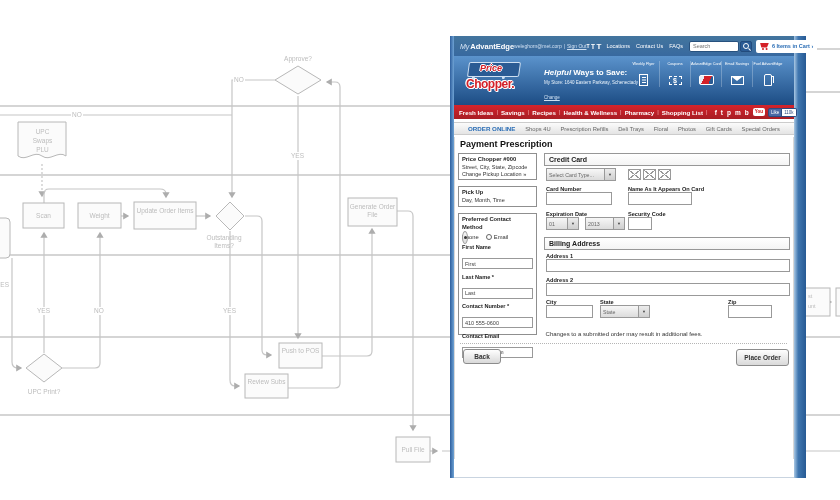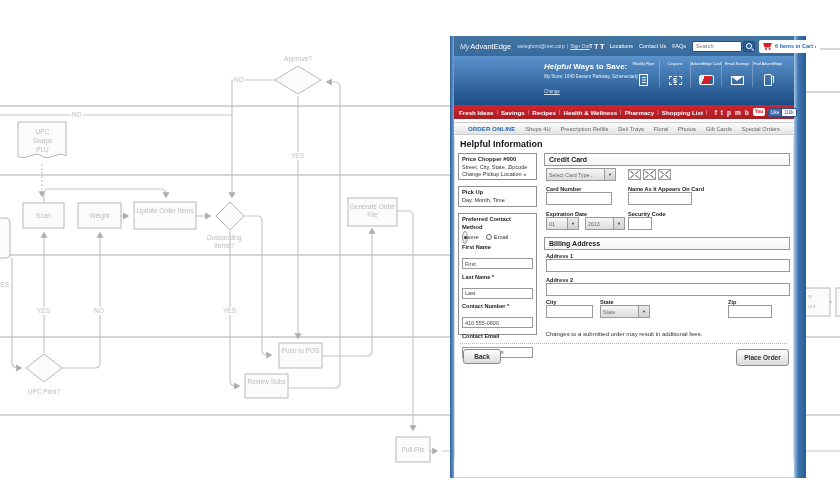--- a/index.html
+++ b/index.html
@@ -16,21 +16,21 @@
 
   
   .bw { position:absolute; left:450px; top:36px; width:356px; height:442px; }
   .bw-left { position:absolute; left:0; top:0; width:4px; height:442px; background:linear-gradient(to right,#2e5f9e,#6fa3d4); }
   .bw-right { position:absolute; left:344px; top:0; width:12px; height:442px; background:linear-gradient(to right,#a9c8e4,#4077b0 35%,#275a94); }
   .bw-main { position:absolute; left:4px; top:0; width:340px; height:442px; background:#fff; border-bottom:1px solid #c9d4e0; }
 
   
   .utilbar { height:20px; background:linear-gradient(#43759e,#38699f); display:flex; align-items:center; padding:0 4px 0 6px; color:#fff; white-space:nowrap; }
   .u-my { font-style:italic; font-size:7px; color:#d8e6f4; margin-right:1px; }
-  .u-brand { font-weight:normal; font-size:7.5px; margin-right:6px; }
+  .u-brand { font-weight:bold; font-size:7.5px; margin-right:0; }
   .u-email,.u-signout,.u-sep { font-size:5px; color:#cfe0f2; }
   .u-sep { margin:0 2px; }
   .u-right { margin-left:auto; display:flex; align-items:center; }
   .u-t { font-weight:bold; color:#fff; margin-right:1.5px; }
   .u-t.s1{font-size:5px;} .u-t.s2{font-size:6.5px;} .u-t.s3{font-size:8px; margin-right:5px;}
   .u-link { font-size:5.5px; color:#fff; margin-right:6px; text-decoration:none; }
   .u-search { width:50px; height:11px; border:1px solid #27517e; border-radius:2px; font-size:5.5px; padding:0 3px; color:#666; background:#fff; }
   .u-search-btn { width:12px; height:11px; margin-left:1px; background:#2a5b94; border:1px solid #224b7c; border-radius:2px; position:relative; }
   .mag { position:absolute; left:2px; top:1.5px; width:6px; height:6px; border:1px solid #fff; border-radius:50%; }
   .mag::after { content:""; position:absolute; width:3px; height:1.2px; background:#fff; transform:rotate(45deg); left:4.2px; top:5.2px; }
@@ -40,21 +40,21 @@
   .cart-glyph::after { content:""; position:absolute; left:2px; top:6px; width:1.8px; height:1.8px; border-radius:50%; background:#d42028; box-shadow:3.6px 0 0 #d42028; }
   .u-cart-label { font-size:5.5px; font-weight:bold; color:#2a6db5; }
 
   
   .masthead { position:relative; height:49px; background:linear-gradient(#5b93cc,#1c4c84); overflow:hidden; }
   .logo { position:absolute; left:8px; top:4px; width:74px; height:40px; }
   .logo-basket { position:absolute; left:6px; top:2px; width:52px; height:15px; background:#2a5b94; border:1.5px solid #cfe0f2; border-radius:2px; transform:skewX(-8deg); }
   .logo-basket::after { content:""; position:absolute; left:4px; top:13px; width:3px; height:3px; border-radius:50%; background:#cfe0f2; box-shadow:30px 0 0 #cfe0f2; }
   .logo-price { position:absolute; left:18px; top:3px; font-size:9px; font-weight:bold; font-style:italic; color:#d42028; text-shadow:1px 0 #fff,-1px 0 #fff,0 1px #fff,0 -1px #fff; }
   .logo-chopper { position:absolute; left:4px; top:17px; font-size:12px; font-weight:bold; letter-spacing:-0.5px; color:#d42028; text-shadow:1px 0 #fff,-1px 0 #fff,0 1px #fff,0 -1px #fff,1px 1px #fff,-1px -1px #fff; }
-  .promo { position:absolute; left:90px; top:6px; color:#fff; }
+  .promo { position:absolute; left:90px; top:12px; color:#fff; }
   .promo-main { font-size:8px; }
   .promo-helpful { font-style:italic; font-weight:bold; }
   .promo-ways { font-weight:bold; }
   .promo-store { font-size:4.5px; margin-top:3px; color:#e8f1fa; }
   .promo-change { font-size:4.5px; text-decoration:underline; color:#cfe0f2; }
   .savers { position:absolute; left:174px; top:5px; display:flex; }
   .saver { width:31px; display:flex; flex-direction:column; align-items:center; border-left:1px solid rgba(255,255,255,.25); padding-top:1px; }
   .saver:first-child { border-left:none; }
   .saver-label { font-size:3.8px; color:#fff; text-align:center; line-height:4.5px; height:9px; }
   .saver-ic { margin-top:2px; height:14px; display:flex; align-items:center; }
@@ -232,20 +232,25 @@
               <span class="mag"></span>
             </span>
           <span class="u-cart">
             <span class="cart-glyph"></span>
             <span class="u-cart-label">6 Items in Cart ›</span>
           </span>
         </span>
       </div>
 
       <div class="masthead">
+        <div class="logo">
+          <span class="logo-basket"></span>
+          <span class="logo-price">Price</span>
+          <span class="logo-chopper">Chopper.</span>
+        </div>
         <div class="promo">
           <div class="promo-main">
             <span class="promo-helpful">Helpful</span><span class="promo-ways"> Ways to Save:</span>
           </div>
           <div class="promo-store">My Store: 1640 Eastern Parkway, Schenectady</div>
           <a class="promo-change" href="#">Change</a>
         </div>
         <div class="savers">
           <div class="saver">
             <span class="saver-label">Weekly Flyer</span>
@@ -315,21 +320,21 @@
         <span class="sn-item">Floral</span>
         <span class="sn-item">Photos</span>
         <span class="sn-item">Gift Cards</span>
         <span class="sn-item">Special Orders</span>
       </div>
 
       <div class="gapB"></div>
 
 
       <div class="content">
-        <div class="pay-heading">Helpful Information</div>
+        <div class="pay-heading">Payment Prescription</div>
 
         <div class="sidebox sb-store">
           <div class="sb-b">Price Chopper #000</div>
           <div class="sb-t">Street, City, State, Zipcode</div>
           <div class="sb-t">Change Pickup Location »</div>
         </div>
 
         <div class="sidebox sb-pick">
           <div class="sb-b">Pick Up</div>
           <div class="sb-t">Day, Month, Time</div>

